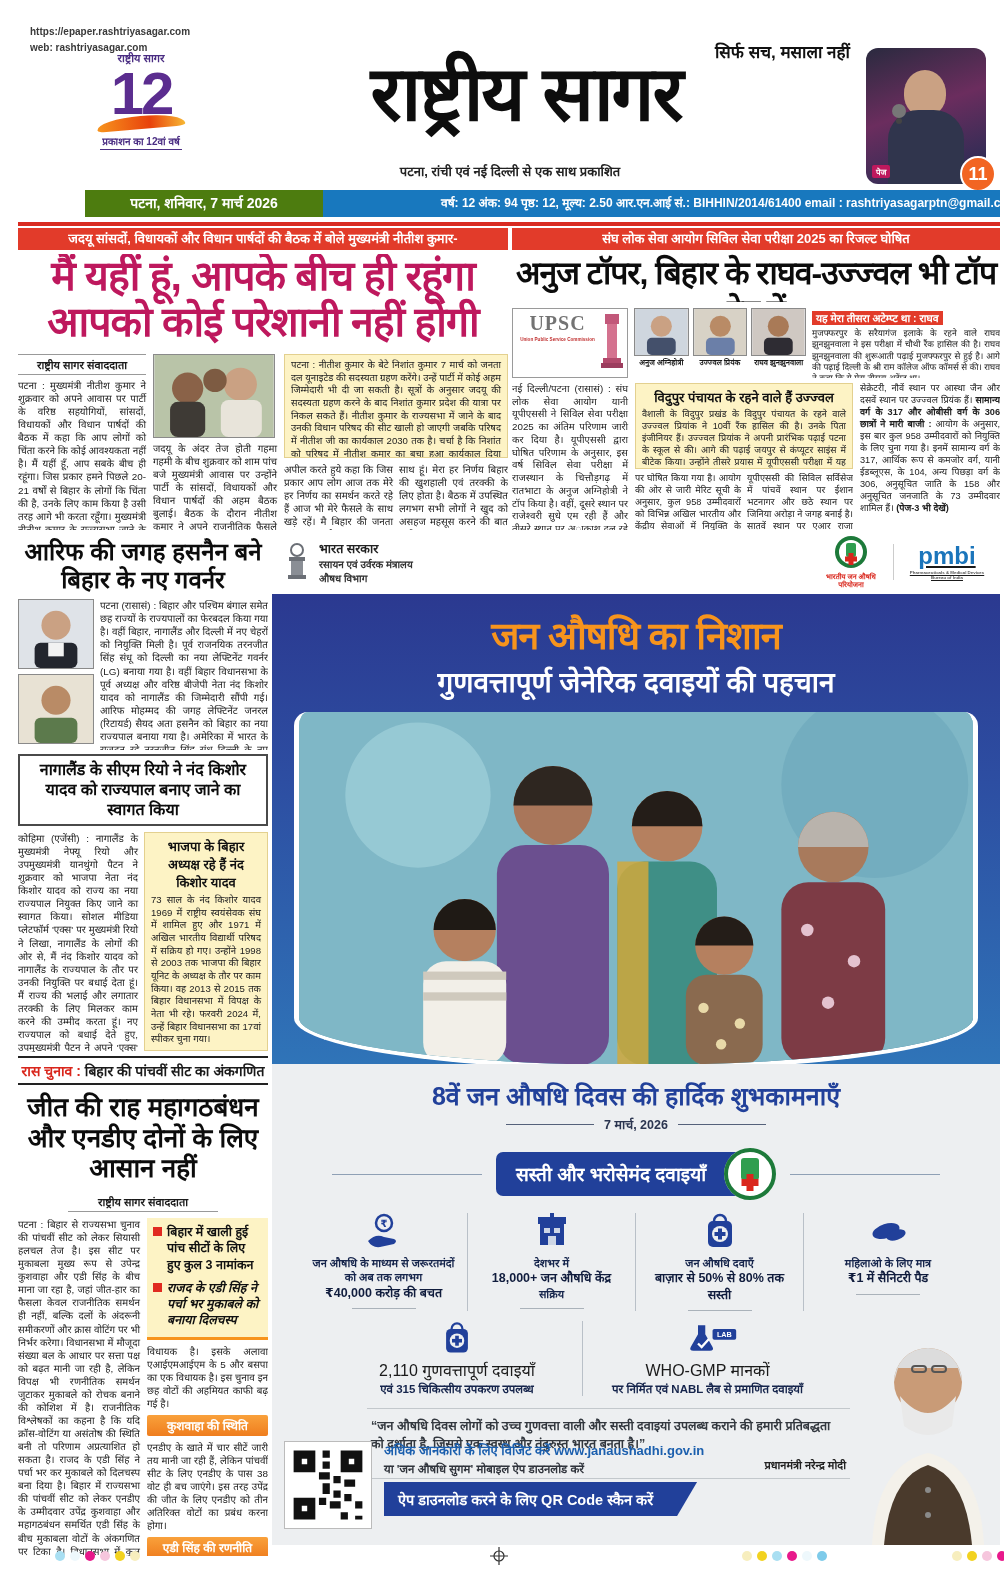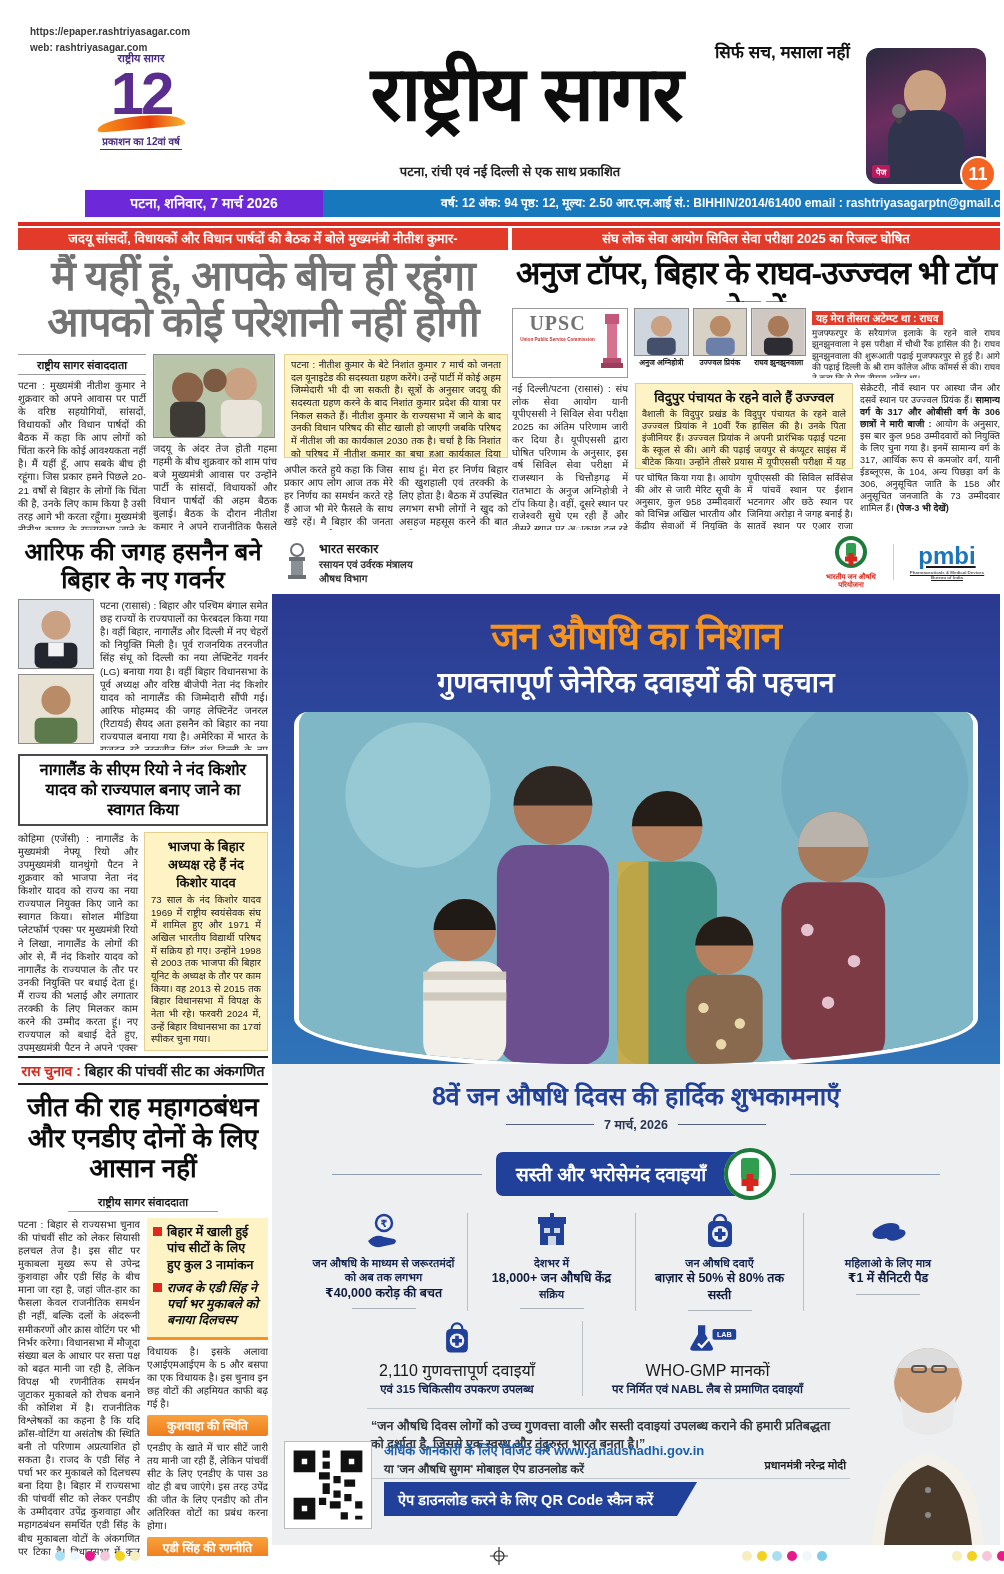--- a/index.html
+++ b/index.html
@@ -17,36 +17,36 @@
   .tagline { position:absolute; left:500px; top:40px; width:350px; text-align:right; font-size:17px; font-weight:800; color:#111; }
   .masthead-title { position:absolute; left:196px; top:48px; width:660px; height:112px; overflow:hidden; text-align:center; font-size:76px; font-weight:800; letter-spacing:-2px; line-height:1.2; color:#0d0d0d; }
   .masthead-sub { position:absolute; left:290px; top:162px; width:440px; text-align:center; font-size:13px; font-weight:700; color:#222; }
   .photo-card { position:absolute; left:866px; top:48px; width:120px; height:136px; border-radius:12px; overflow:visible; }
   .photo-card .pc-bg { width:100%; height:100%; border-radius:12px; background:linear-gradient(160deg,#2a2a3f 0%,#6b2d5e 45%,#1d2c52 100%); overflow:hidden; position:relative; }
   .pc-head { position:absolute; left:38px; top:22px; width:42px; height:46px; border-radius:50% 50% 45% 45%; background:#caa183; }
   .pc-body { position:absolute; left:22px; top:62px; width:76px; height:74px; border-radius:40% 40% 0 0; background:#30354d; }
   .pc-mic { position:absolute; left:26px; top:56px; width:14px; height:14px; border-radius:50%; background:#777; box-shadow:0 10px 0 -4px #444; }
   .pc-badge { position:absolute; right:-10px; bottom:-8px; width:36px; height:36px; border-radius:50%; background:#f26522; border:2px solid #fff; color:#fff; font-size:18px; font-weight:800; text-align:center; line-height:32px; }
   .pc-tag { position:absolute; left:6px; bottom:6px; background:#be185d; color:#fff; font-size:8px; font-weight:800; padding:1px 4px; border-radius:2px; }
-  .date-orange { position:absolute; left:85px; top:190px; width:238px; height:27px; background:#6d28d9; color:#fff; font-size:14px; font-weight:800; text-align:center; line-height:27px; }
+  .date-orange { position:absolute; left:85px; top:190px; width:238px; height:27px; background:#4d7c0f; color:#fff; font-size:14px; font-weight:800; text-align:center; line-height:27px; }
   .date-blue { position:absolute; left:323px; top:190px; width:677px; height:27px; background:#1878be; color:#fff; font-size:12px; font-weight:700; line-height:27px; padding-left:118px; white-space:nowrap; overflow:hidden; }
   .red-rule { position:absolute; left:18px; top:222px; width:982px; height:4px; background:#d92b21; }
 
   
   .strap { height:22px; background:#e23b2a; color:#fff; font-size:13px; font-weight:700; line-height:22px; text-align:center; white-space:nowrap; overflow:hidden; }
   .byline { font-size:11px; font-weight:800; text-align:center; border-top:1px solid #999; border-bottom:1px solid #999; padding:2px 0; margin-bottom:4px; }
   .btxt { font-size:9.9px; line-height:1.32; text-align:justify; color:#222; }
   .ybox { background:#fdf3c5; border:1px solid #e3d08f; padding:4px 6px; }
   .ybox-title { font-weight:800; text-align:center; margin-bottom:3px; color:#111; }
   .orange-sub { background:linear-gradient(#f9a13b,#ef7d1e); color:#fff; font-size:12px; font-weight:800; text-align:center; padding:2px 0; border-radius:2px; margin:5px 0; }
   .ph { border:1px solid #8a8a8a; background:#ddd; display:block; }
 
   
   .lead-left { position:absolute; left:18px; top:228px; width:490px; height:304px; }
-  .lead-left .headline { margin-top:4px; height:94px; overflow:hidden; font-size:41px; font-weight:800; line-height:1.12; letter-spacing:-1px; text-align:center; color:#737373; }
+  .lead-left .headline { margin-top:4px; height:94px; overflow:hidden; font-size:41px; font-weight:800; line-height:1.12; letter-spacing:-1px; text-align:center; color:#be185d; }
   .ll-body { display:flex; gap:7px; margin-top:6px; height:176px; overflow:hidden; }
   .ll-a { width:128px; flex:none; }
   .ll-b { width:124px; flex:none; }
   .ll-c { flex:1; }
   .ll-c .ybox { height:104px; overflow:hidden; }
   .ll-tail { display:flex; gap:6px; margin-top:5px; overflow:hidden; }
   .ll-tail > div { flex:1; }
 
   
   .lead-right { position:absolute; left:512px; top:228px; width:488px; height:304px; }

